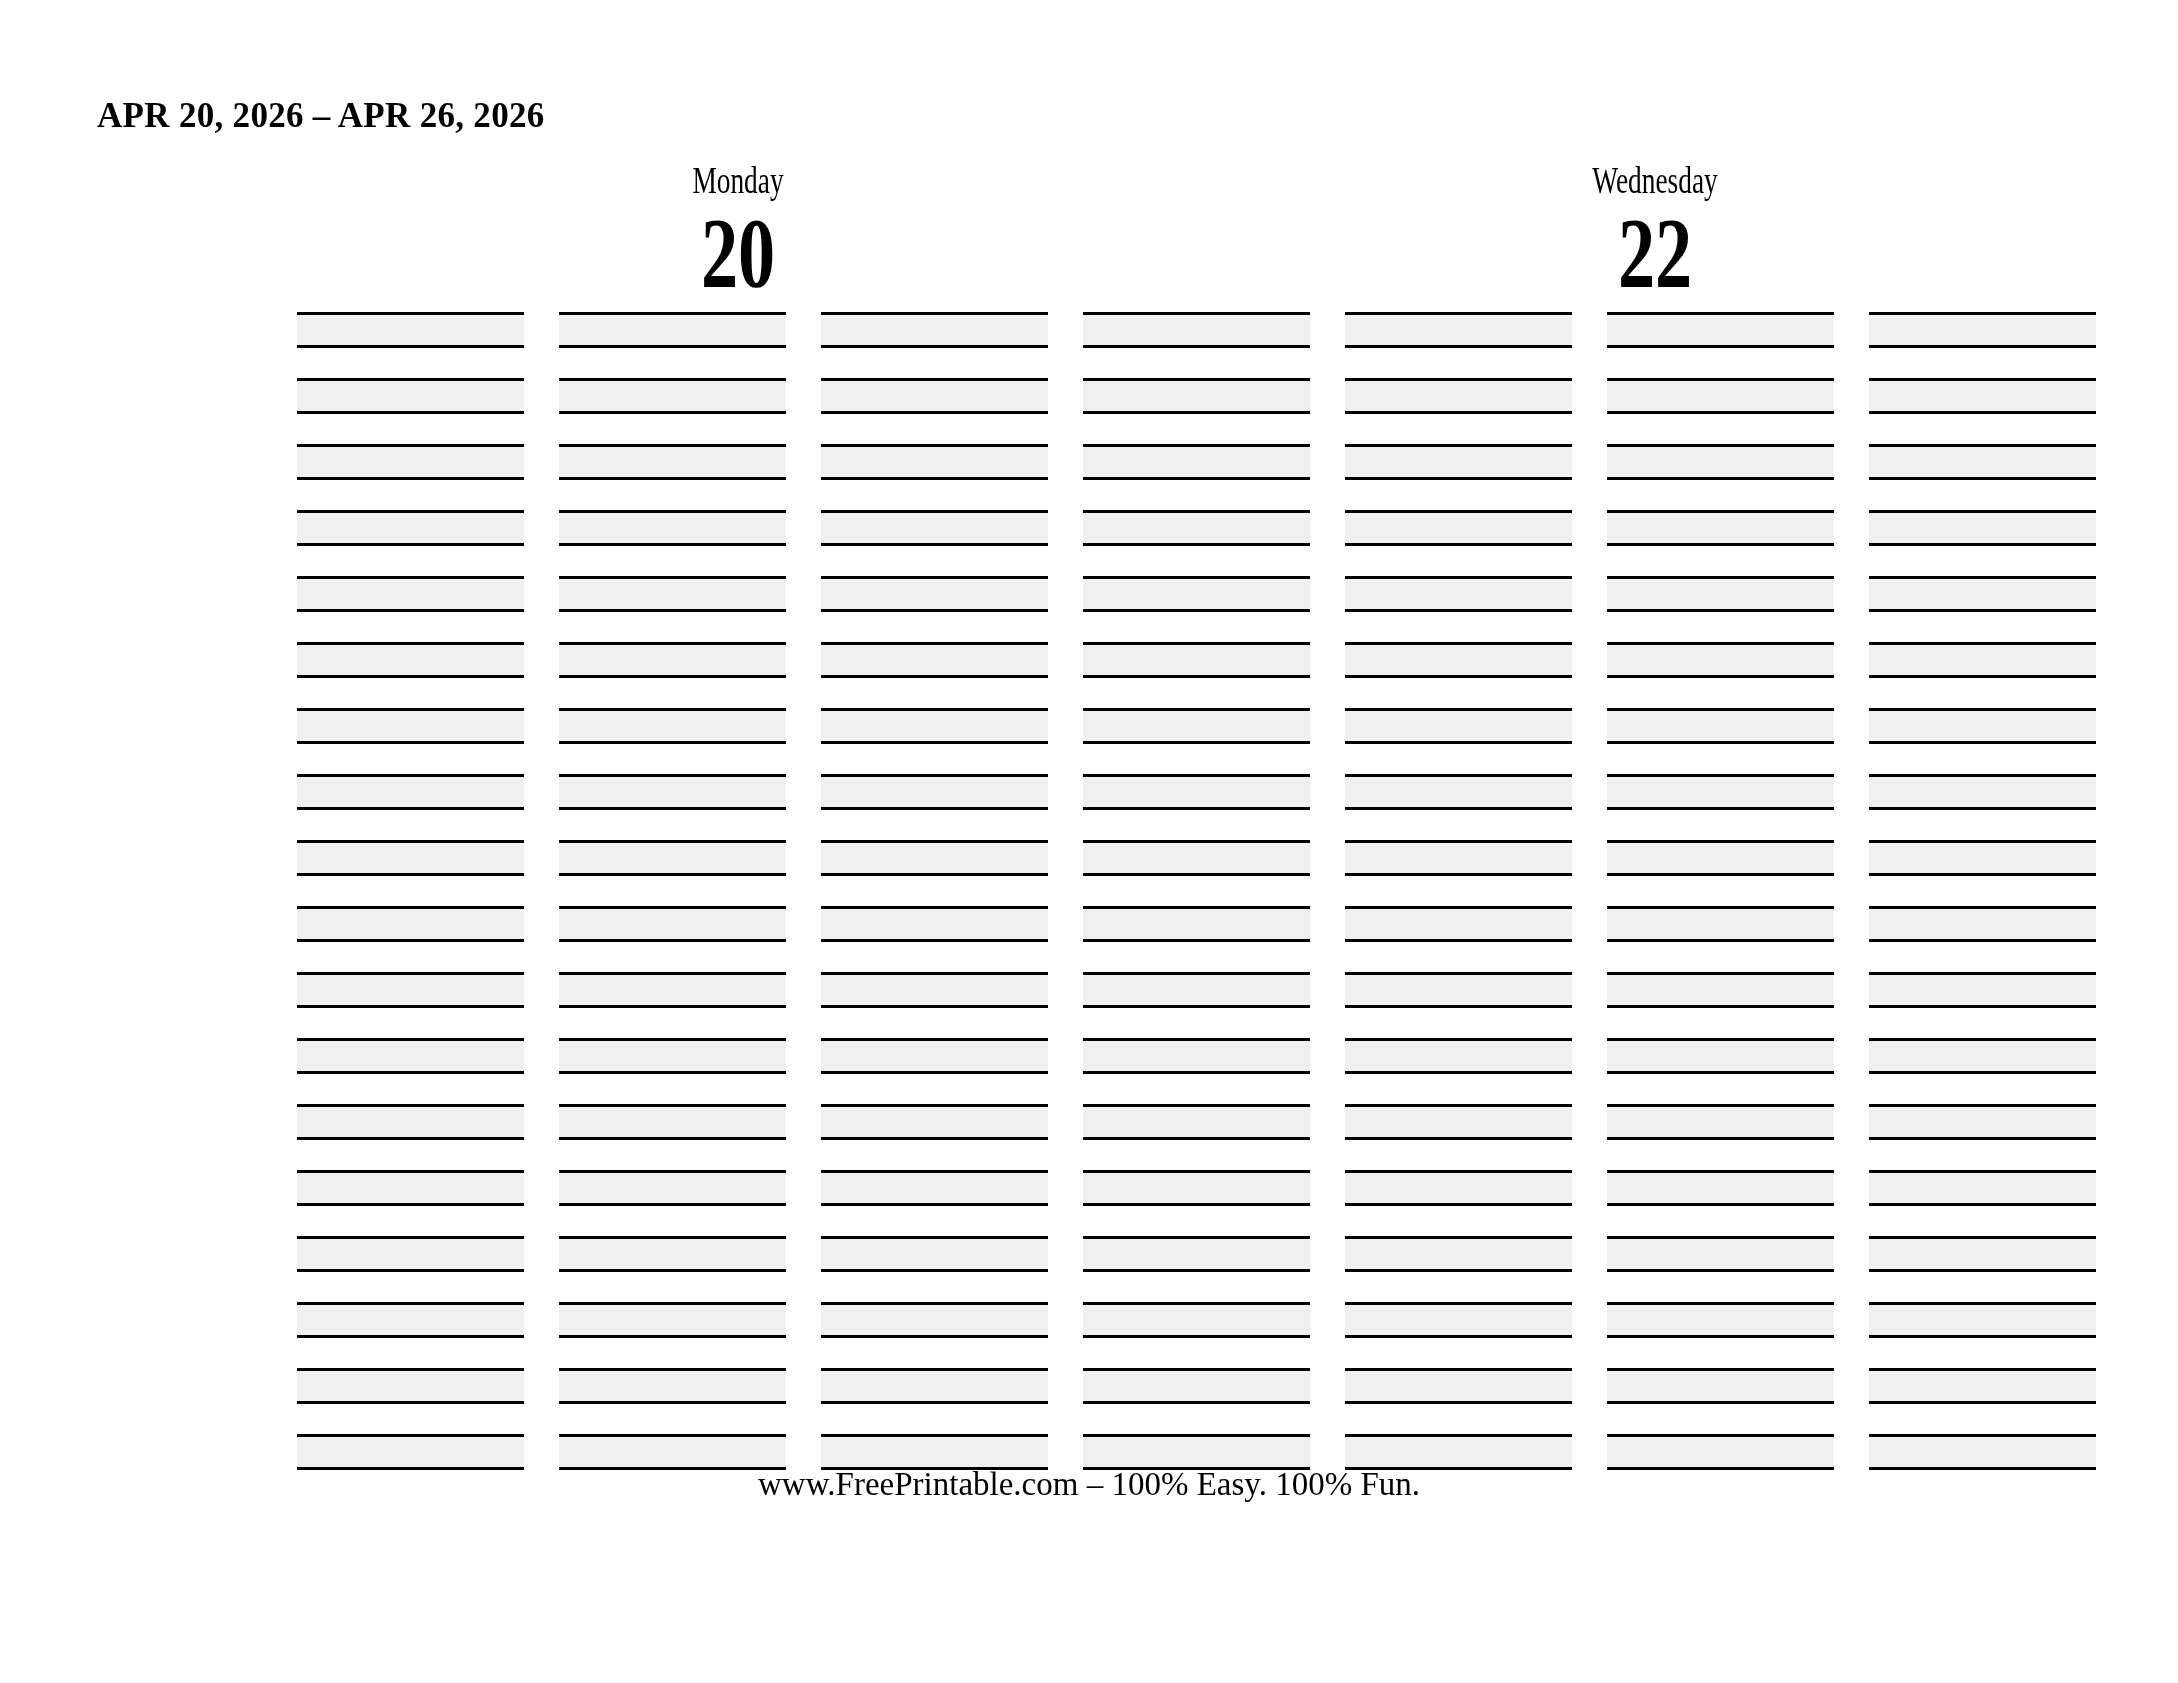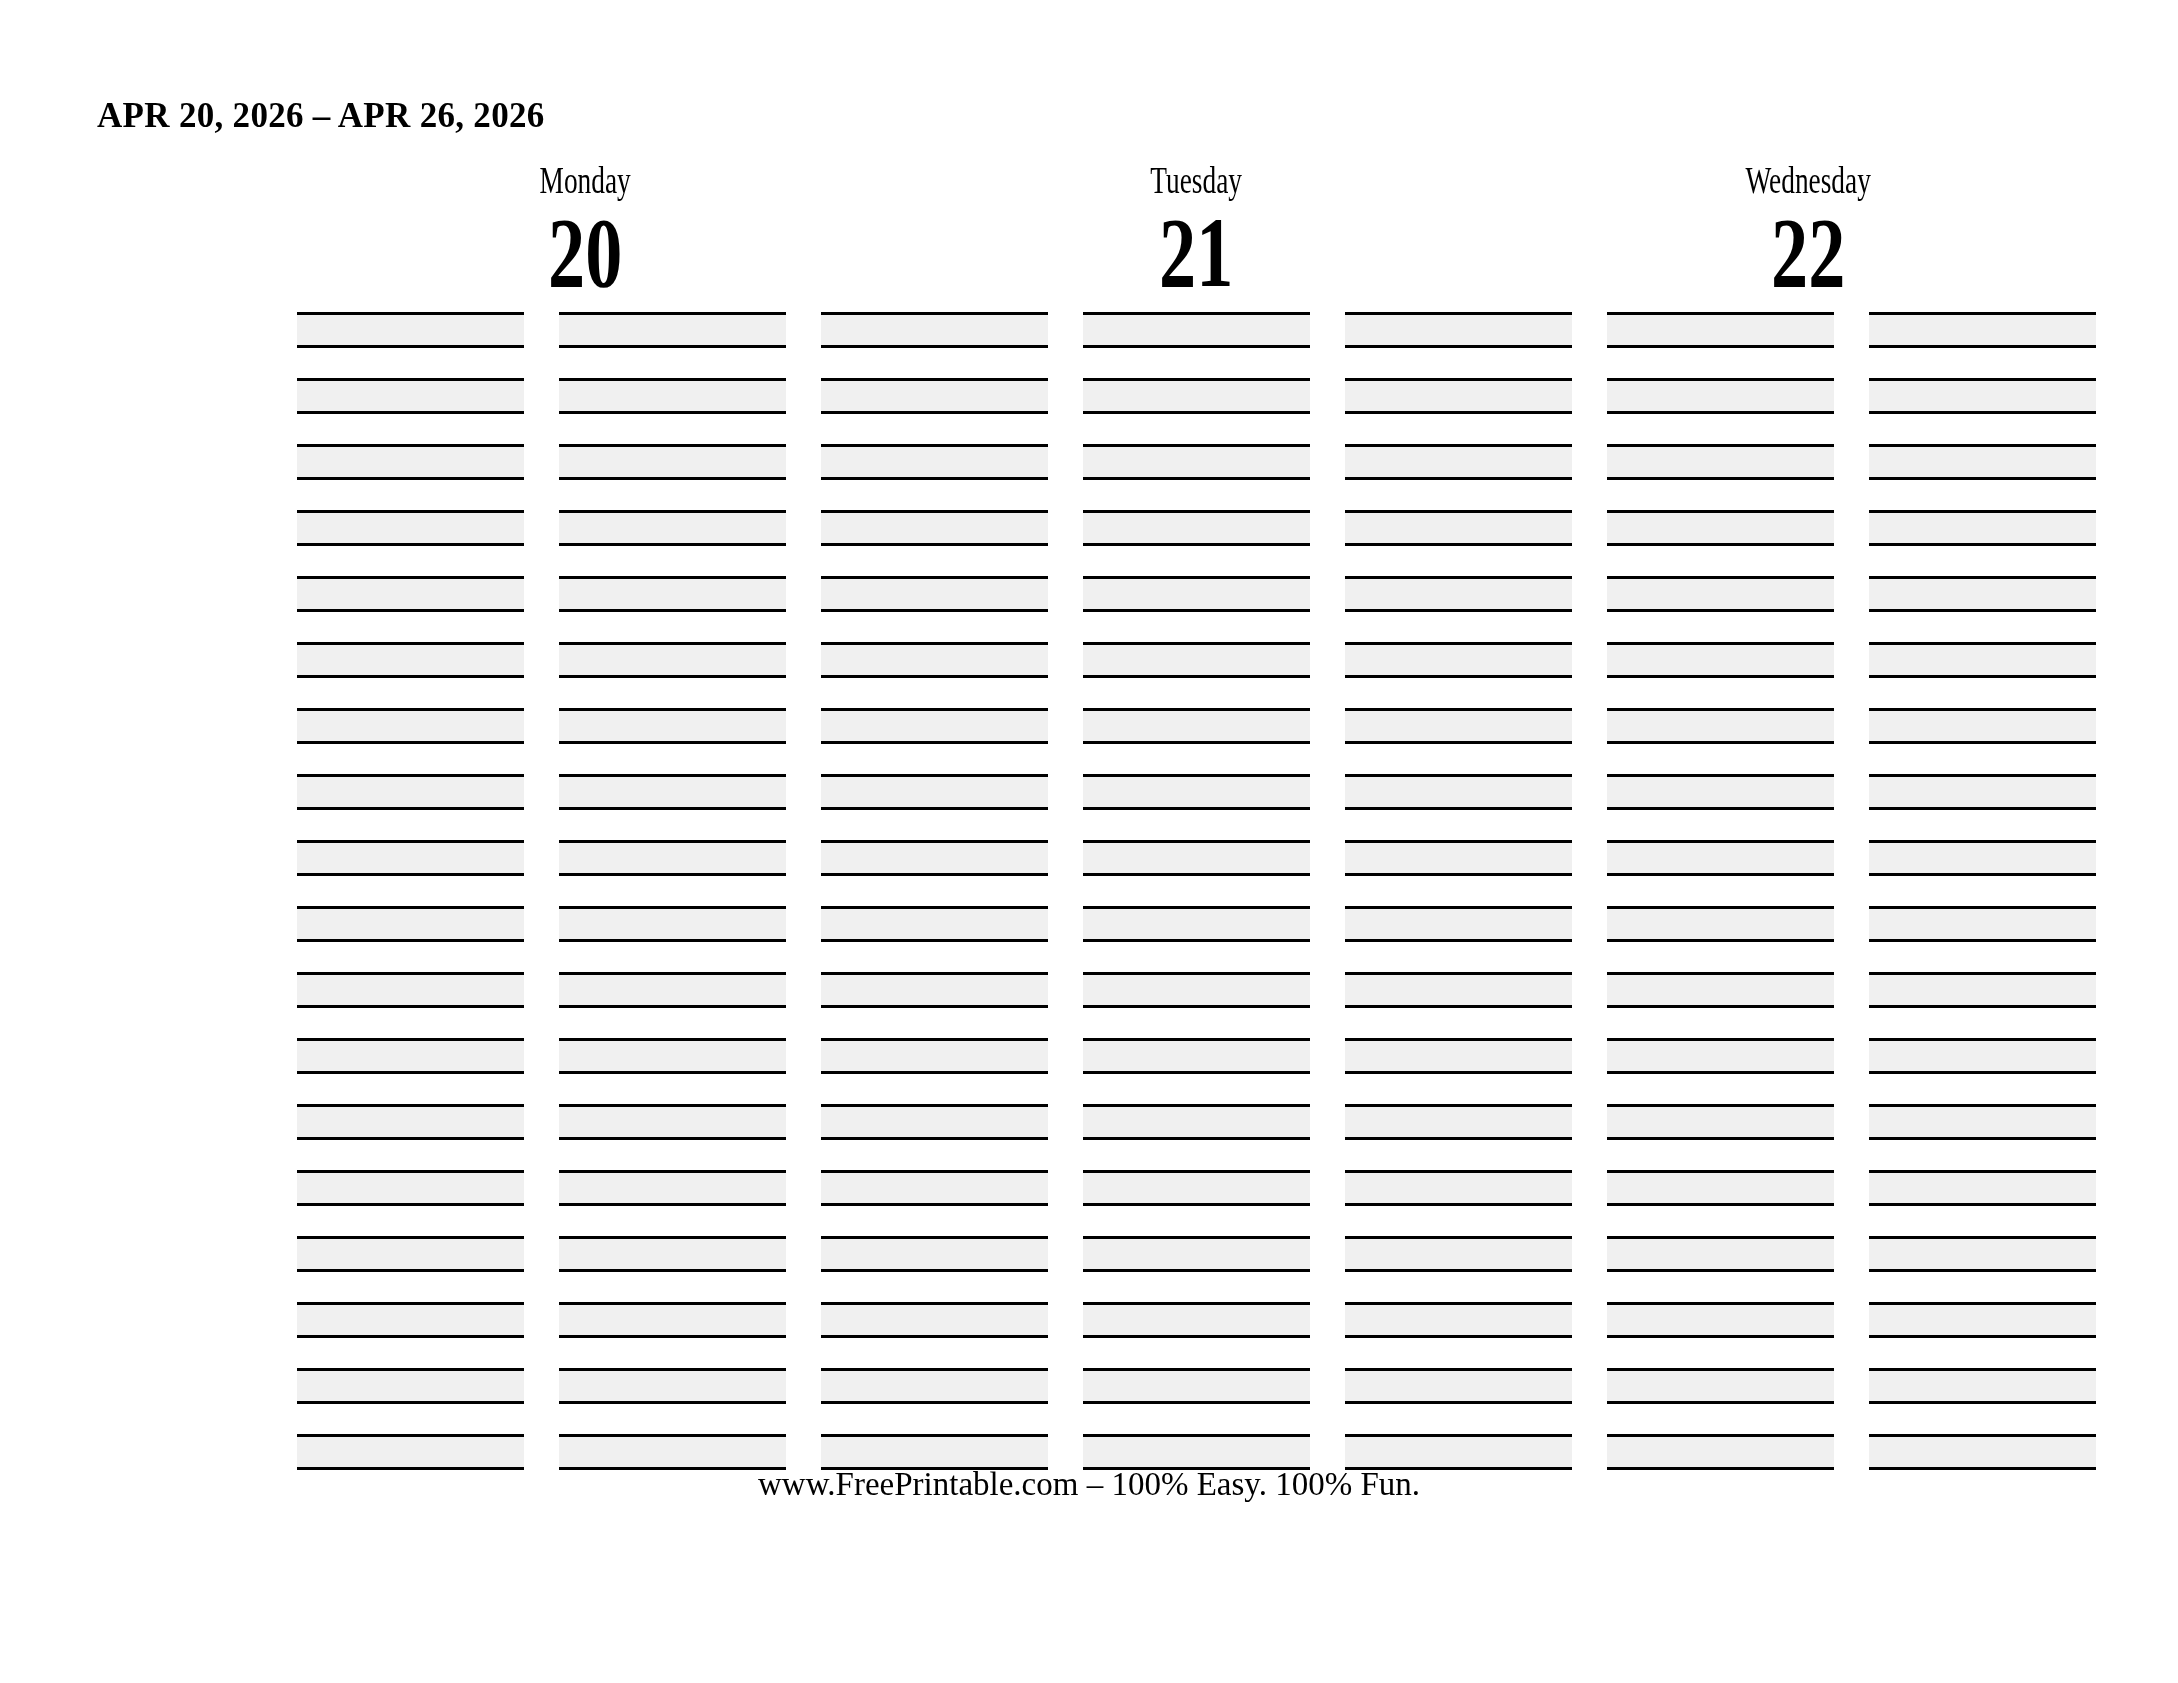--- a/index.html
+++ b/index.html
@@ -90,24 +90,20 @@
 <div class="page">
 
   <div class="title">APR 20, 2026 – APR 26, 2026</div>
 
   <div class="headers-row">
     <div class="day-header">
       <div class="day-name">Monday</div>
       <div class="day-num">20</div>
     </div>
     <div class="day-header">
-      <div class="day-name">Tuesday</div>
-      <div class="day-num">21</div>
-    </div>
-    <div class="day-header">
       <div class="day-name">Wednesday</div>
       <div class="day-num">22</div>
     </div>
   </div>
 
   <div class="lines-row">
     <div class="day-lines">
         <div class="wrow"></div>
         <div class="wrow"></div>
         <div class="wrow"></div>

